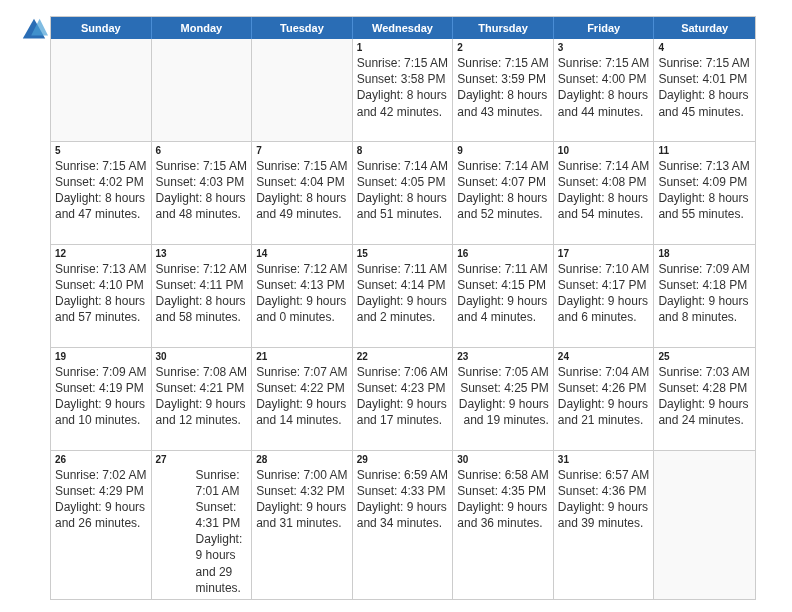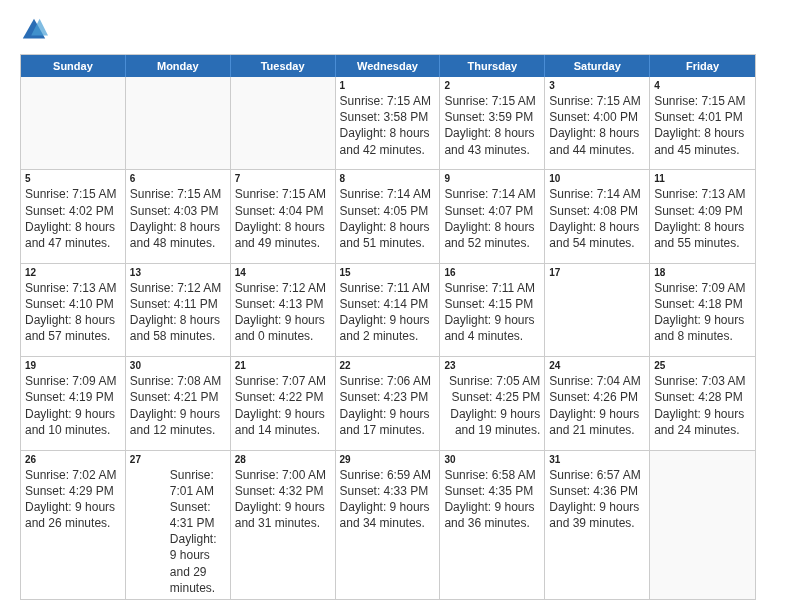--- a/index.html
+++ b/index.html
@@ -8,21 +8,21 @@
       background: #fff;
       width: 792px;
       height: 612px;
       overflow: hidden;
     }
     .page {
       width: 792px;
       height: 612px;
       padding: 16px 36px 12px 20px;
       display: flex;
-      flex-direction: column;
+      flex-direction: row;
     }
     .header {
       display: flex;
       justify-content: space-between;
       align-items: flex-start;
       margin-bottom: 10px;
     }
     .logo {
       display: flex;
       align-items: center;
@@ -136,22 +136,22 @@
     </div>
   </div>
 
   <div class="calendar">
     <div class="cal-header" id="cal-header">
         <div class="cal-header-cell">Sunday</div>
         <div class="cal-header-cell">Monday</div>
         <div class="cal-header-cell">Tuesday</div>
         <div class="cal-header-cell">Wednesday</div>
         <div class="cal-header-cell">Thursday</div>
+        <div class="cal-header-cell">Friday</div>
         <div class="cal-header-cell">Saturday</div>
-        <div class="cal-header-cell">Friday</div>
       </div>
     <div class="cal-body" id="cal-body">
         <div class="cal-row">
           <div class="cal-cell empty"></div>
           <div class="cal-cell empty"></div>
           <div class="cal-cell empty"></div>
           <div class="cal-cell">
             <div class="day-num">1</div>
             <div class="cell-text" style="white-space: pre-line;">Sunrise: 7:15 AM
 Sunset: 3:58 PM
@@ -246,20 +246,23 @@
 Daylight: 9 hours and 2 minutes.</div>
           </div>
           <div class="cal-cell">
             <div class="day-num">16</div>
             <div class="cell-text" style="white-space: pre-line;">Sunrise: 7:11 AM
 Sunset: 4:15 PM
 Daylight: 9 hours and 4 minutes.</div>
           </div>
           <div class="cal-cell">
             <div class="day-num">17</div>
+            <div class="cell-text" style="white-space: pre-line;">Sunrise: 7:10 AM
+Sunset: 4:17 PM
+Daylight: 9 hours and 6 minutes.</div>
           </div>
           <div class="cal-cell">
             <div class="day-num">18</div>
             <div class="cell-text" style="white-space: pre-line;">Sunrise: 7:09 AM
 Sunset: 4:18 PM
 Daylight: 9 hours and 8 minutes.</div>
           </div>
         </div>
         <div class="cal-row">
           <div class="cal-cell">

